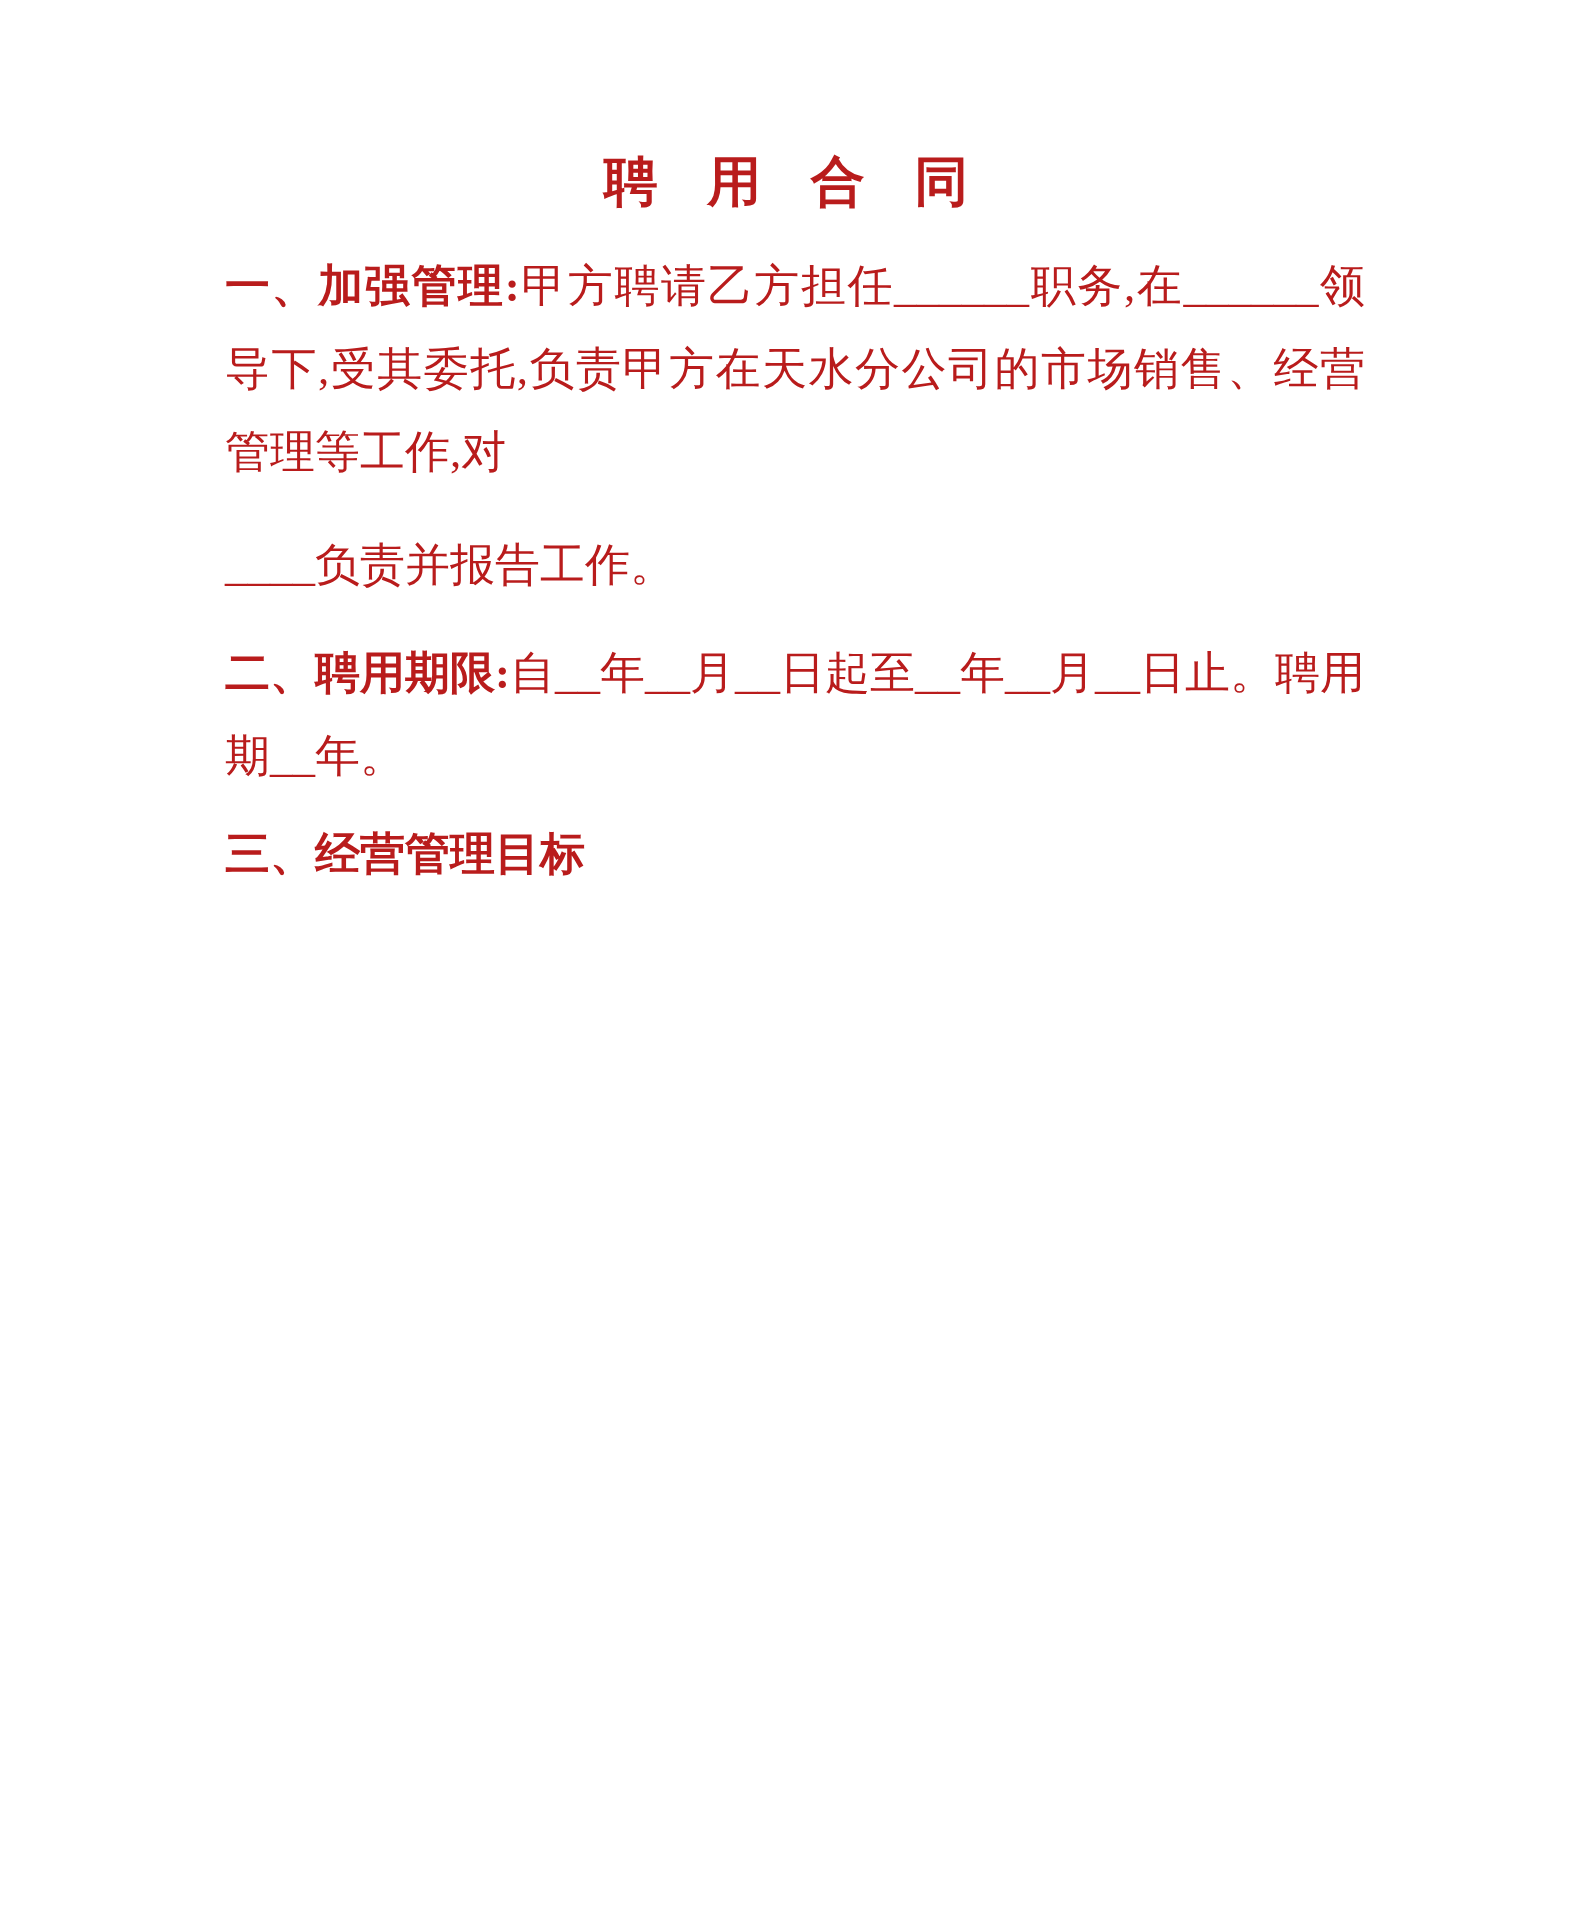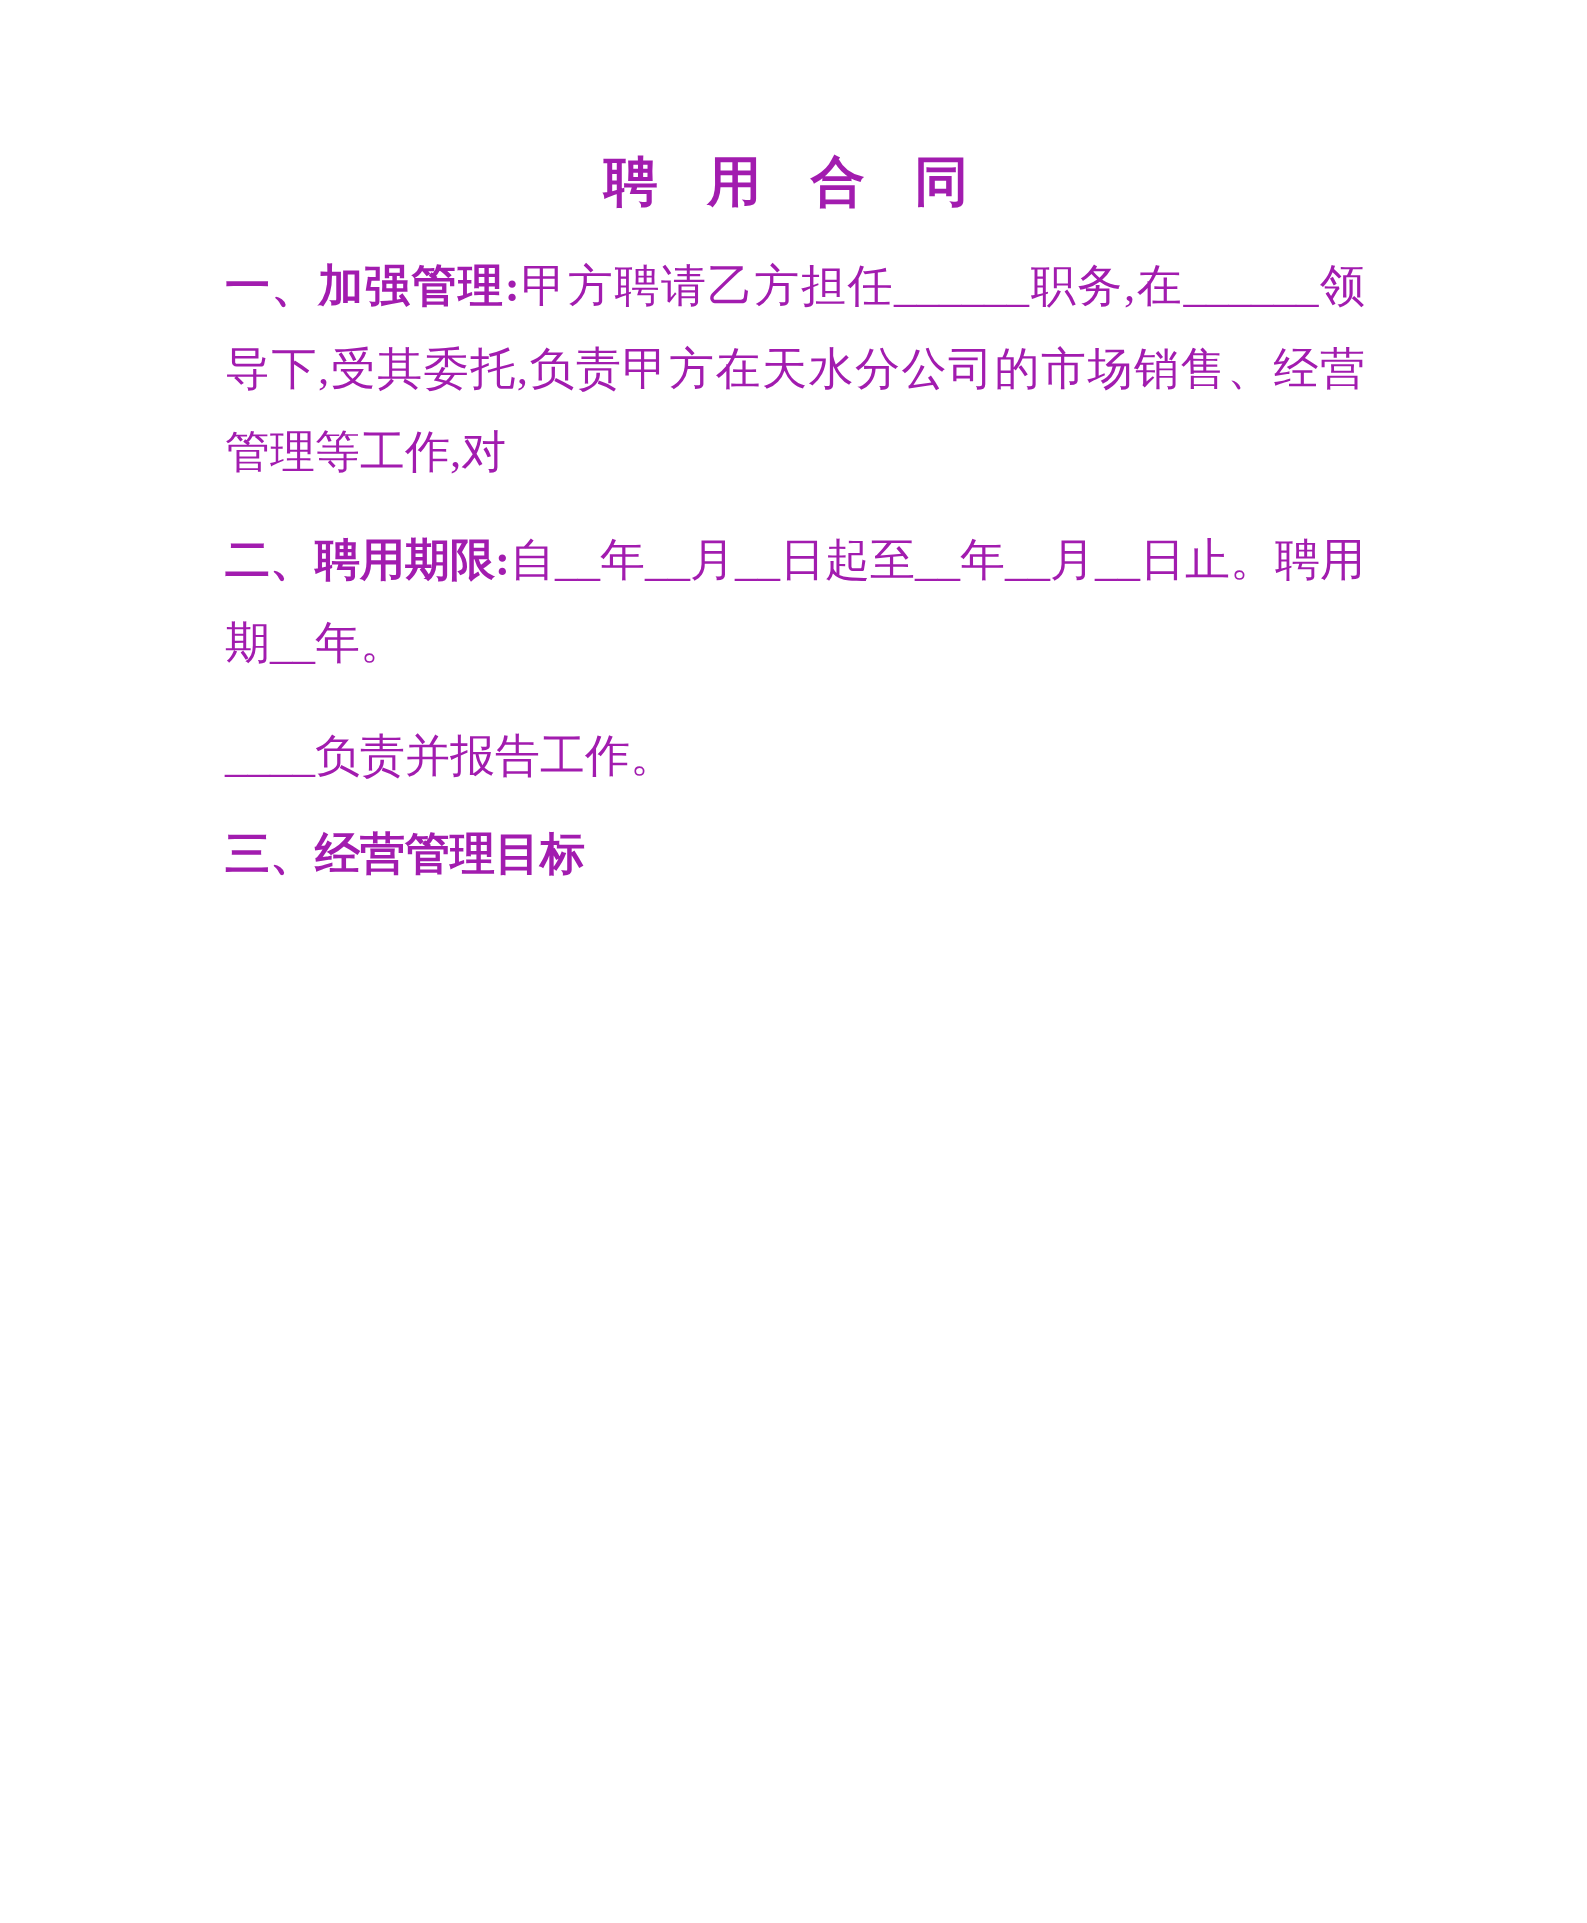--- a/index.html
+++ b/index.html
@@ -8,21 +8,21 @@
     background: #ffffff;
   }
   .page {
     position: relative;
     width: 1587px;
     height: 1923px;
     overflow: hidden;
     box-sizing: border-box;
     padding: 0 222px 0 225px;
     background: #ffffff;
-    color: #a21caf;
+    color: #b91c1c;
     font-family: "Liberation Serif", "DejaVu Serif", serif;
   }
   .title {
     margin: 150px 0 0 0;
     text-align: center;
     font-size: 54px;
     font-weight: bold;
     line-height: 1.2;
     letter-spacing: 18px;
     white-space: pre;
@@ -54,21 +54,21 @@
 <body>
 
 <div class="page">
 
   <h1 class="title">聘 用 合 同</h1>
 
 
 
   <p class="para sec1"><strong>一、加强管理:</strong><span>甲方聘请乙方担任______职务,在______领导下,受其委托,负责甲方在天水分公司的市场销售、经营管理等工作,对</span></p>
 
+  <p class="para sec1b"><span>____负责并报告工作。</span></p>
+
   <p class="para sec2"><strong>二、聘用期限:</strong><span>自__年__月__日起至__年__月__日止。聘用期__年。</span></p>
-
-  <p class="para sec1b"><span>____负责并报告工作。</span></p>
 
   <p class="para sec3"><strong>三、经营管理目标</strong></p>
 
   <p class="para sec4"></p>
 
 </div>
 
 </body></html>

